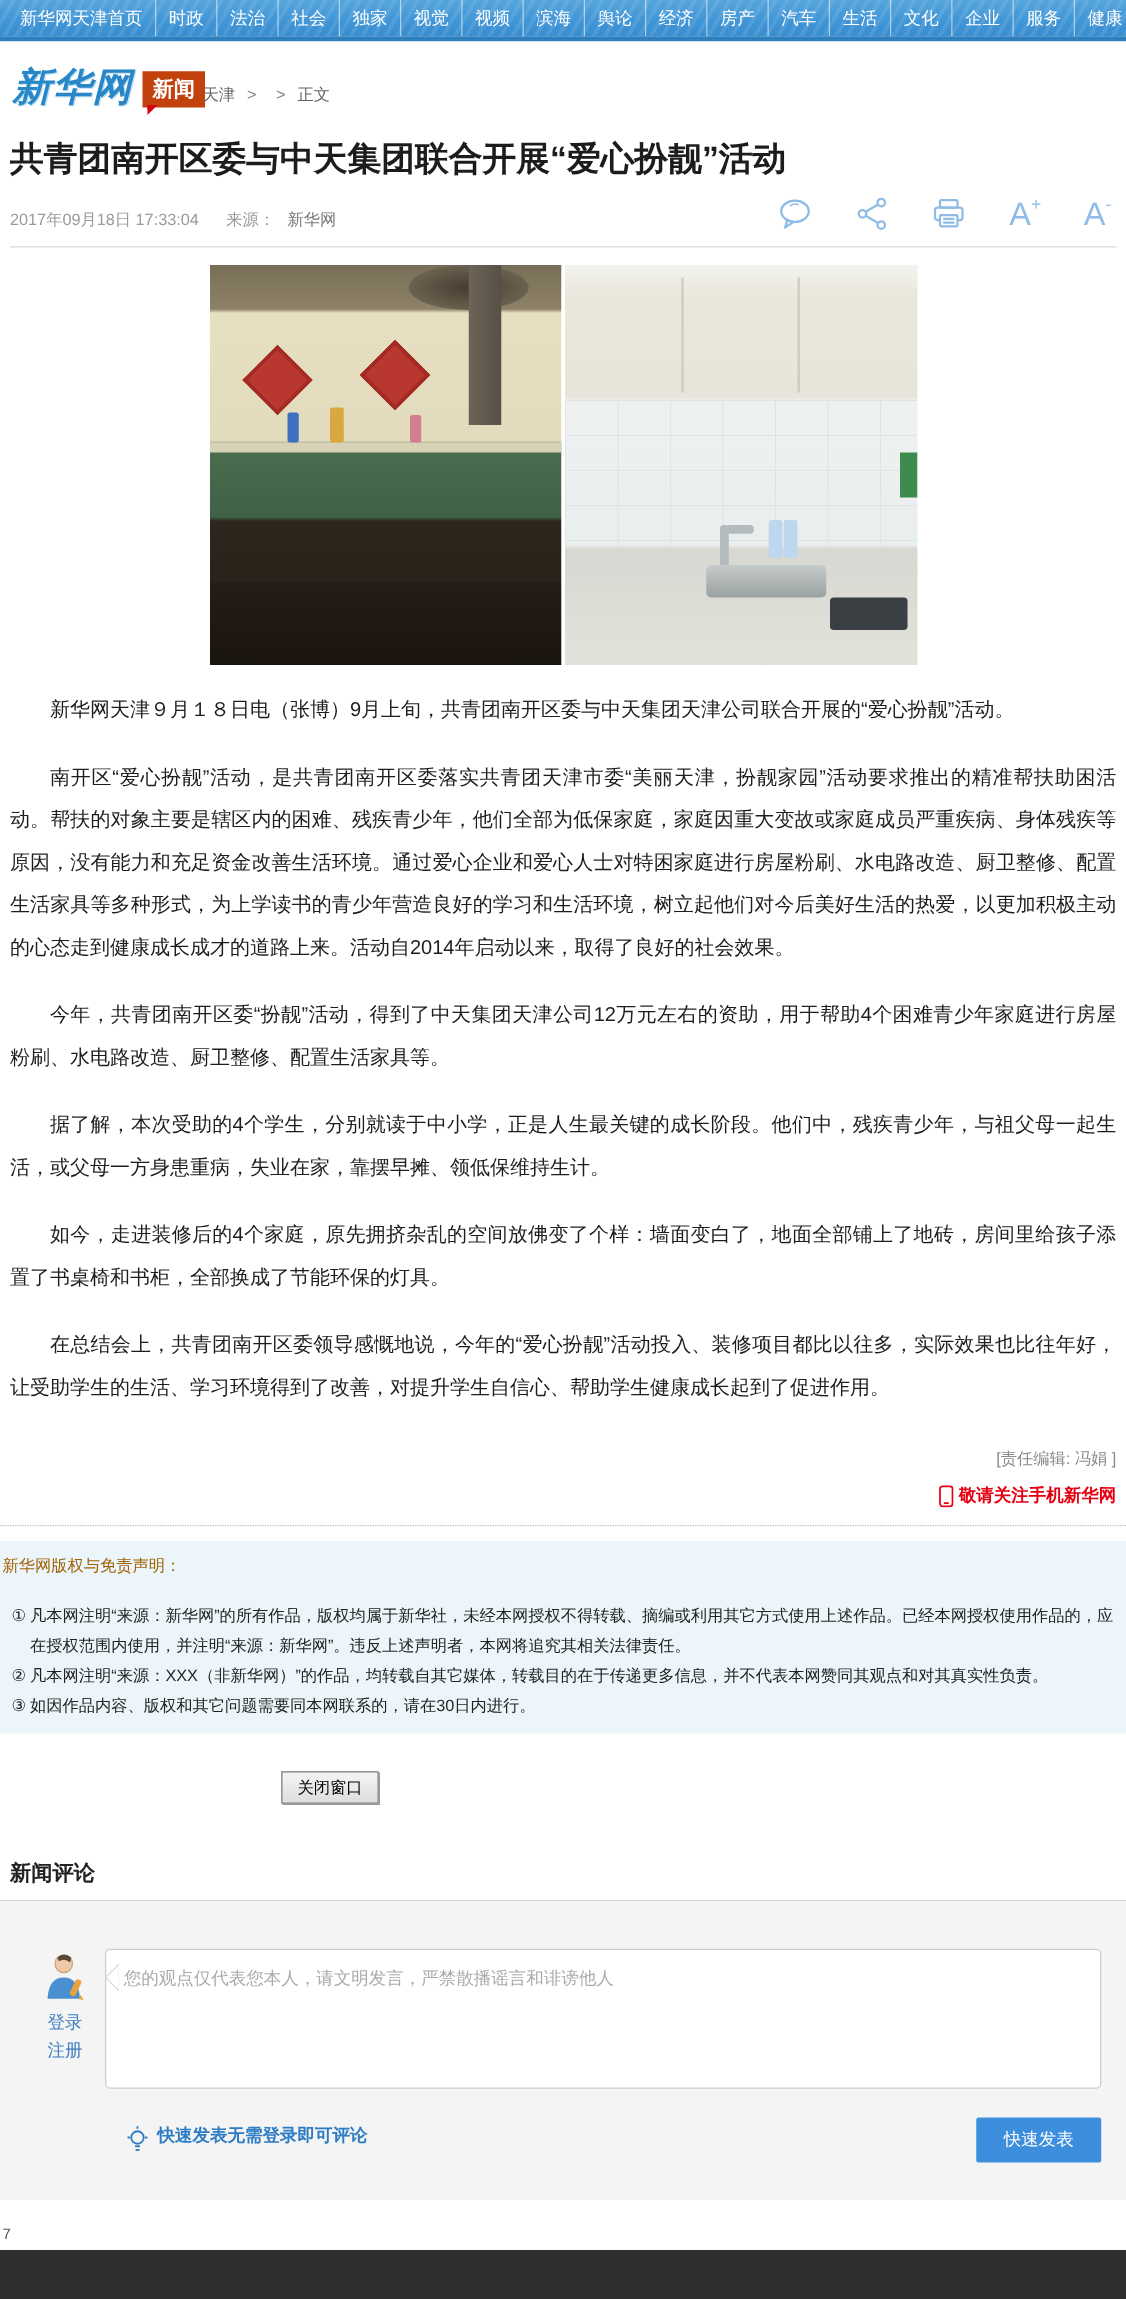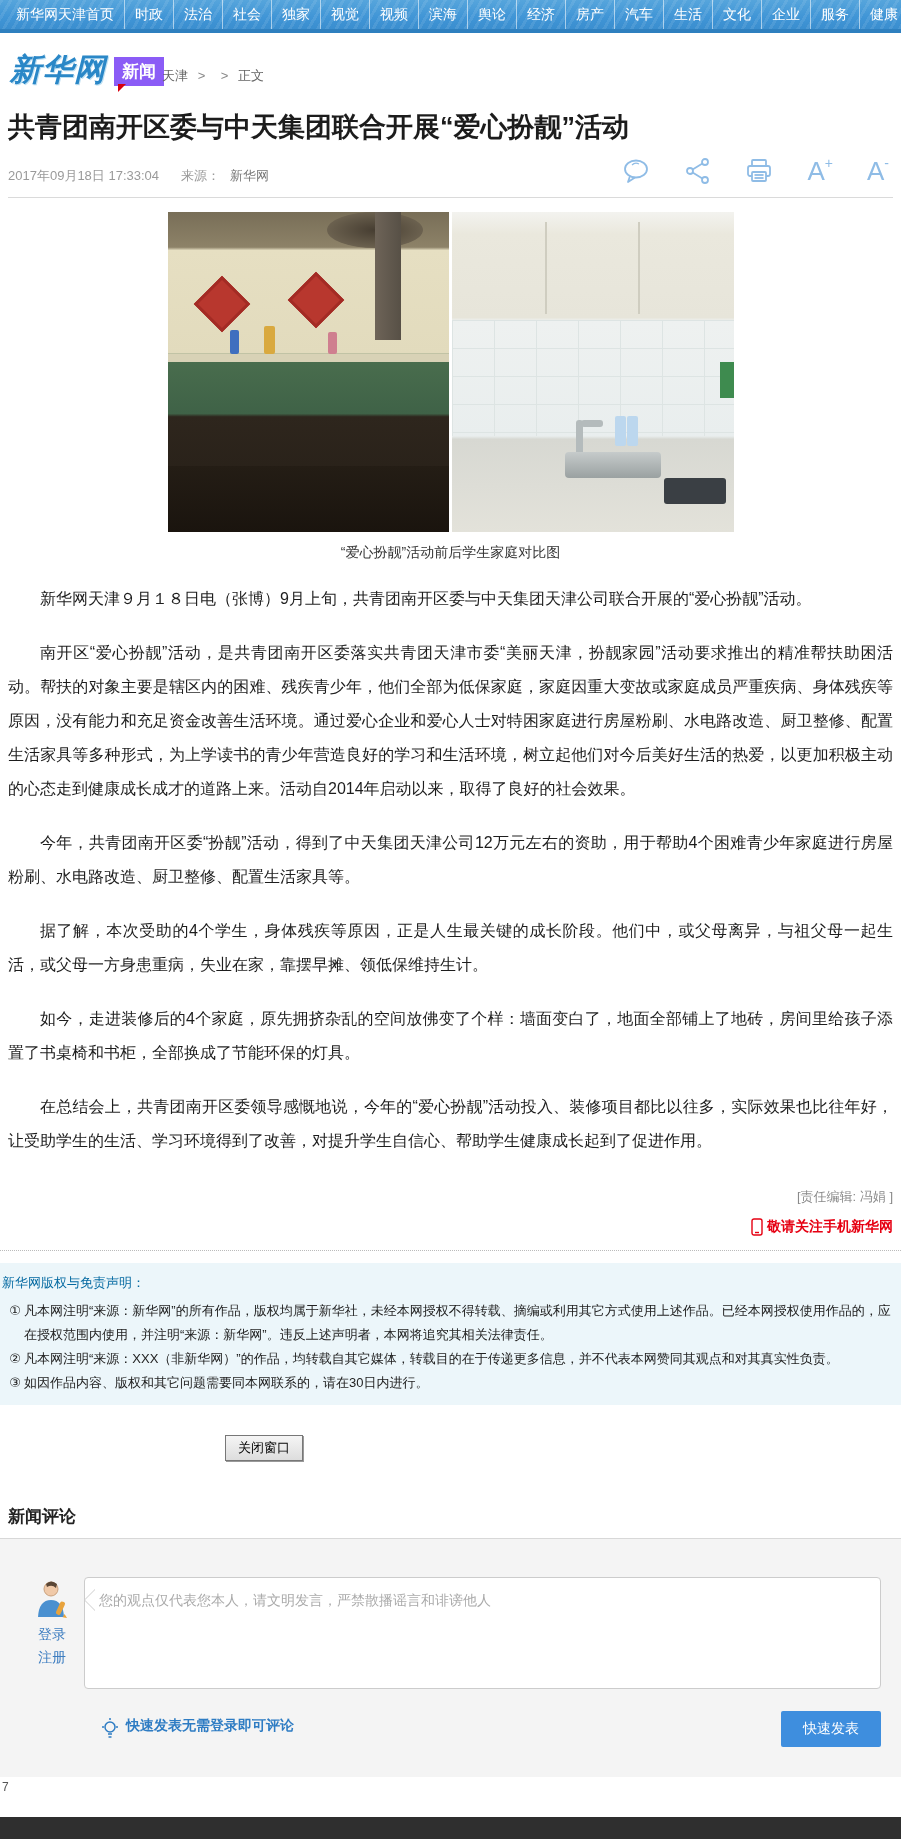--- a/index.html
+++ b/index.html
@@ -20,21 +20,21 @@
   .topnav a + a{border-left:1px solid rgba(255,255,255,.55)}
   
   .masthead{position:relative;height:62px;padding:0 8px}
   .logo{position:absolute;left:10px;top:16px;cursor:pointer}
   .logo .logo-txt{
     font-size:31px;font-weight:bold;color:#2a87c7;letter-spacing:1px;
     text-shadow:1px 1px 0 #bfe0f2;font-style:italic;
   }
   .logo .badge{
     display:inline-block;position:relative;top:-3px;margin-left:8px;
-    background:#8b5cf6;color:#fff;font-size:17px;font-weight:bold;
+    background:#c2410c;color:#fff;font-size:17px;font-weight:bold;
     padding:3px 8px;font-style:normal;
   }
   .logo .badge:after{
     content:"";position:absolute;left:4px;bottom:-6px;
     border:4px solid transparent;border-top-color:#d8000f;border-left-color:#d8000f;
   }
   .crumbs{position:absolute;left:162px;top:34px;font-size:13px;color:#666}
   .crumbs a{color:#666;text-decoration:none}
   .crumbs .sep{margin:0 6px;color:#888}
   .searchbox{position:absolute;right:36px;top:10px;display:flex}
@@ -92,21 +92,21 @@
     text-align:justify;margin:20px 0;
   }
   .editor-line{text-align:right;color:#8a8a8a;font-size:13px;margin-top:30px}
   .mobile-follow{
     text-align:right;color:#e60012;font-size:14px;font-weight:bold;margin:12px 0 14px;cursor:pointer;
     display:flex;justify-content:flex-end;align-items:center;gap:4px;
   }
   .dotline{border-top:1px dotted #bbb;height:0;margin:0 0 12px}
   
   .disclaimer{background:#ecf6fa;padding:8px 8px 10px 2px;font-size:13px;line-height:24px;color:#222}
-  .disclaimer .d-title{color:#0369a1;margin-bottom:4px}
+  .disclaimer .d-title{color:#a16207;margin-bottom:16px}
   .d-item{display:flex;align-items:flex-start;padding-left:4px}
   .d-item .num{flex:0 0 18px;text-align:center}
   .d-item .d-txt{flex:1}
   
   .close-row{margin:30px 0 0 225px}
   .close-row button{
     font-size:13px;padding:3px 12px;color:#000;cursor:pointer;
     background:linear-gradient(180deg,#f5f5f5,#ddd);border:1px solid #777;
     box-shadow:1px 1px 0 #999;font-family:inherit;
   }
@@ -220,27 +220,26 @@
       <div class="a-line a-l2"></div>
       <div class="a-tiles"></div>
       <div class="a-faucet"></div>
       <div class="a-sink"></div>
       <div class="a-bottle"></div>
       <div class="a-bottle a-bottle2"></div>
       <div class="a-green"></div>
       <div class="a-stove"></div>
     </div>
   </div>
-  <div class="caption">“爱心扮靓”活动前后学生家庭对比图</div>
 
   <div class="body-text">
     <p>新华网天津９月１８日电（张博）9月上旬，共青团南开区委与中天集团天津公司联合开展的“爱心扮靓”活动。</p>
     <p>南开区“爱心扮靓”活动，是共青团南开区委落实共青团天津市委“美丽天津，扮靓家园”活动要求推出的精准帮扶助困活动。帮扶的对象主要是辖区内的困难、残疾青少年，他们全部为低保家庭，家庭因重大变故或家庭成员严重疾病、身体残疾等原因，没有能力和充足资金改善生活环境。通过爱心企业和爱心人士对特困家庭进行房屋粉刷、水电路改造、厨卫整修、配置生活家具等多种形式，为上学读书的青少年营造良好的学习和生活环境，树立起他们对今后美好生活的热爱，以更加积极主动的心态走到健康成长成才的道路上来。活动自2014年启动以来，取得了良好的社会效果。</p>
     <p>今年，共青团南开区委“扮靓”活动，得到了中天集团天津公司12万元左右的资助，用于帮助4个困难青少年家庭进行房屋粉刷、水电路改造、厨卫整修、配置生活家具等。</p>
-    <p>据了解，本次受助的4个学生，身体残疾等原因，正是人生最关键的成长阶段。他们中，或父母离异，与祖父母一起生活，或父母一方身患重病，失业在家，靠摆早摊、领低保维持生计。</p>
+    <p>据了解，本次受助的4个学生，分别就读于中小学，正是人生最关键的成长阶段。他们中，残疾青少年，与祖父母一起生活，或父母一方身患重病，失业在家，靠摆早摊、领低保维持生计。</p>
     <p>如今，走进装修后的4个家庭，原先拥挤杂乱的空间放佛变了个样：墙面变白了，地面全部铺上了地砖，房间里给孩子添置了书桌椅和书柜，全部换成了节能环保的灯具。</p>
     <p>在总结会上，共青团南开区委领导感慨地说，今年的“爱心扮靓”活动投入、装修项目都比以往多，实际效果也比往年好，让受助学生的生活、学习环境得到了改善，对提升学生自信心、帮助学生健康成长起到了促进作用。</p>
   </div>
 
   <div class="editor-line">[责任编辑: 冯娟 ]</div>
 
   <div class="mobile-follow">
     <svg width="12" height="18" viewBox="0 0 12 18" fill="none" stroke="#e60012" stroke-width="1.4">
       <rect x="1" y="1" width="10" height="16" rx="2"></rect>
         <line x1="4" y1="14.5" x2="8" y2="14.5"></line>

